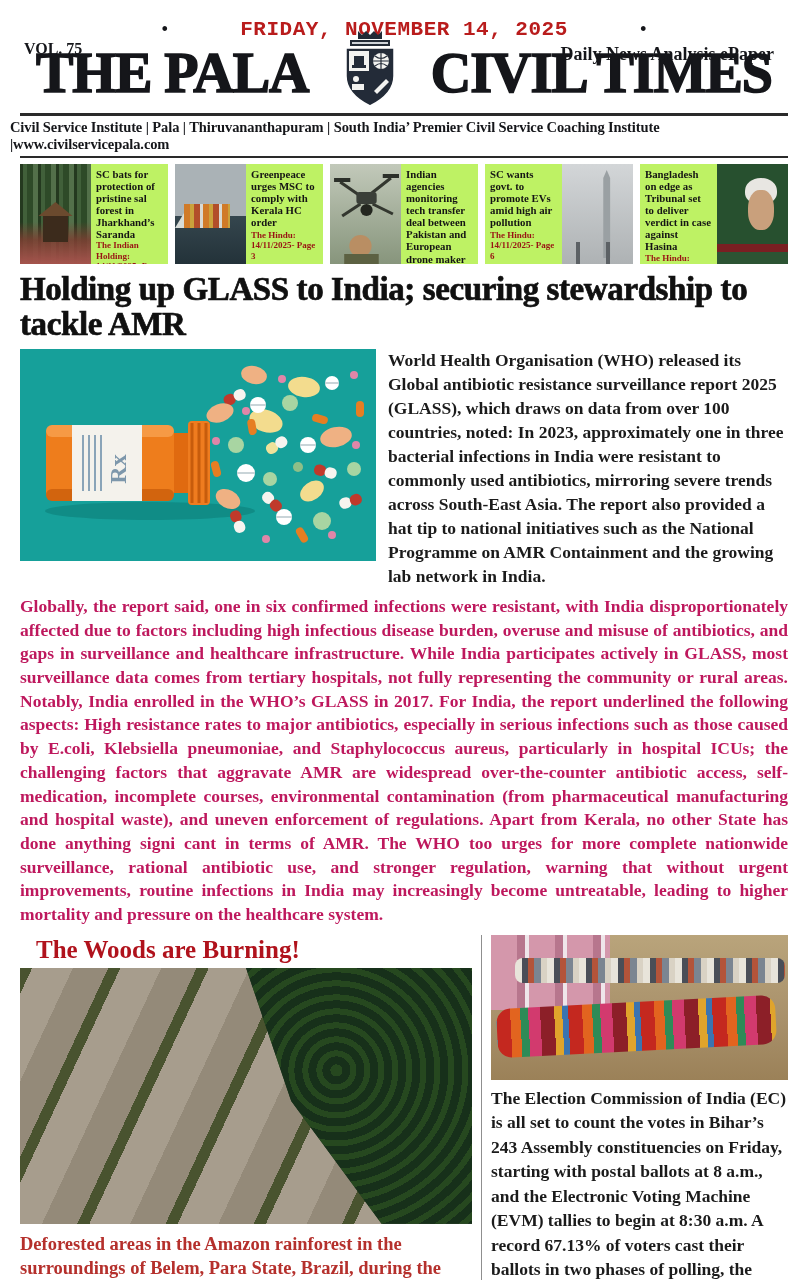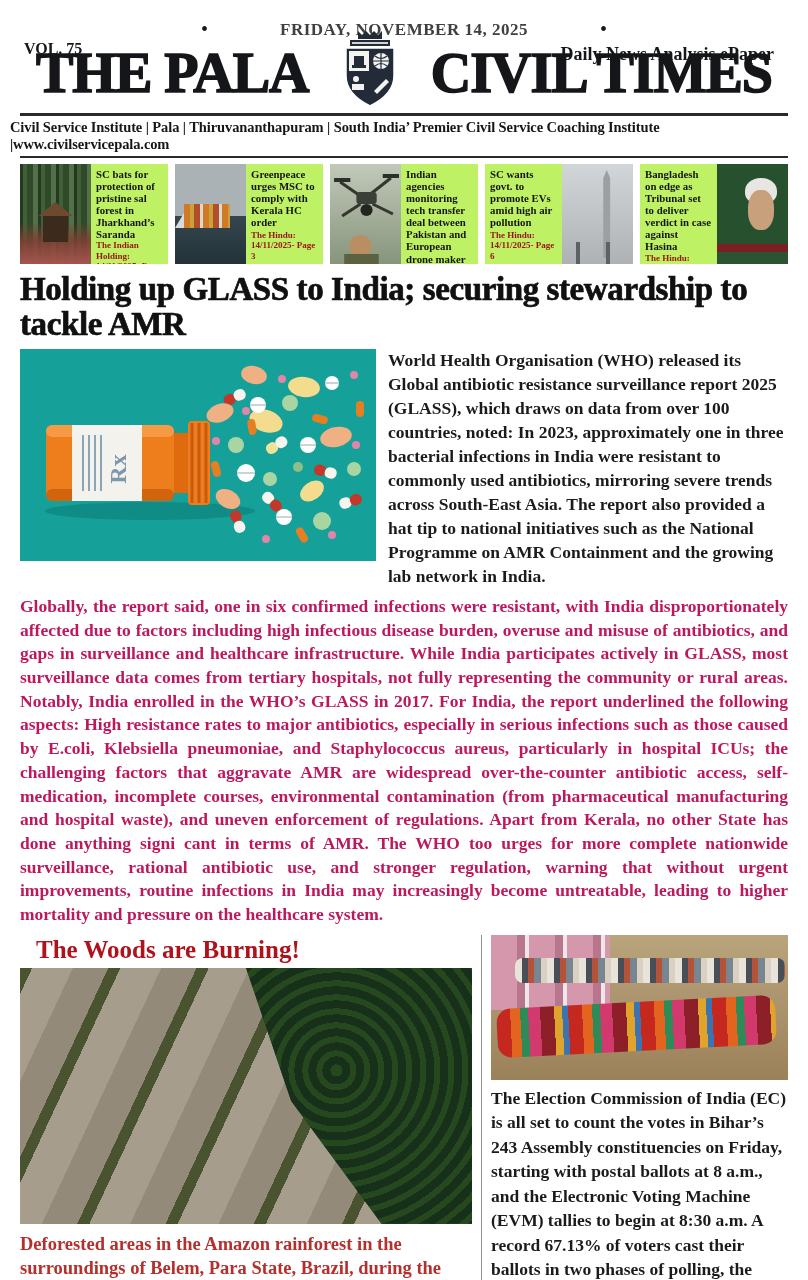--- a/index.html
+++ b/index.html
@@ -1,20 +1,20 @@
 <!DOCTYPE html>
 <html><head>
 <meta charset="utf-8">
 <style>
   html,body{margin:0;padding:0;background:#e9e9e9;}
   .page{width:808px;height:1280px;position:relative;background:#ffffff;overflow:hidden;
         font-family:"Liberation Serif",serif;color:#1a1a1a;margin:0 auto;}
   
   .date-row{padding-top:18px;display:flex;justify-content:center;align-items:center;gap:72px;}
-  .date-text{font-size:17px;font-weight:bold;letter-spacing:.5px;color:#404040;}
+  .date-text{font-size:21px;font-weight:bold;letter-spacing:.5px;color:#b91c1c;font-family:Liberation Mono, monospace;}
   .dot{font-size:20px;color:#15161a;}
   .vol{position:absolute;left:24px;top:40px;font-size:16px;font-weight:bold;color:#15161a;}
   .tagline{position:absolute;right:34px;top:44px;font-size:18px;font-weight:bold;color:#15161a;}
   .masthead{display:flex;align-items:center;justify-content:space-between;padding:0 36px;margin-top:0;height:64px;}
   .m-word{font-size:56px;line-height:1;font-weight:bold;letter-spacing:-1px;color:#15161a;
           -webkit-text-stroke:1.6px #15161a;}
   .crest{height:80px;width:72px;position:relative;top:-4px;flex:none;}
   .rule-strong{border:0;border-top:3px solid #2a2a2a;margin:8px 20px 0;}
   .rule-thin{border:0;border-top:2px solid #2a2a2a;margin:3px 20px 0;}
   .subtitle{text-align:left;font-size:14.5px;font-weight:bold;letter-spacing:-.1px;margin:3px 10px;color:#15161a;}

